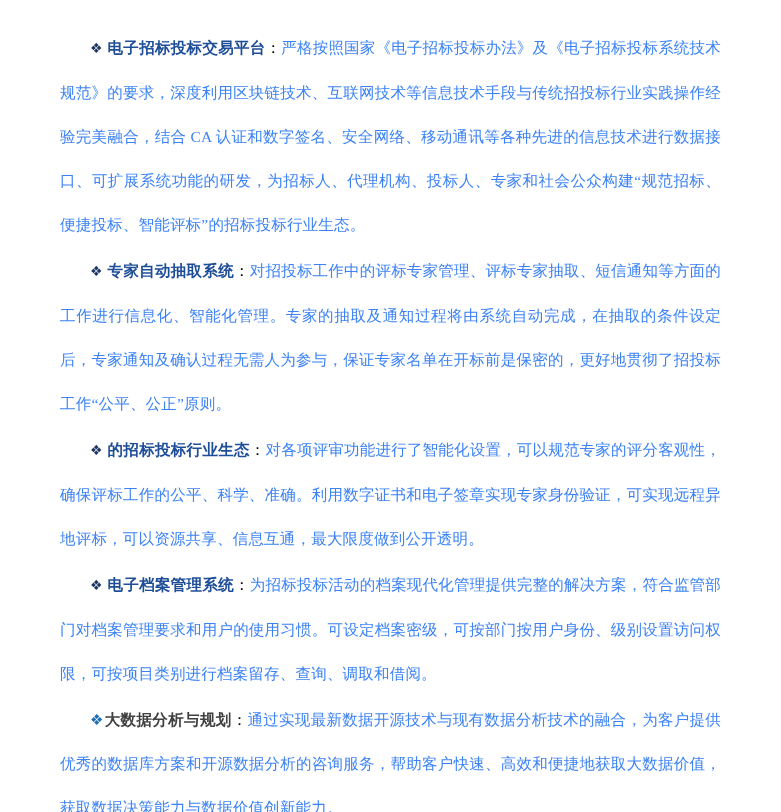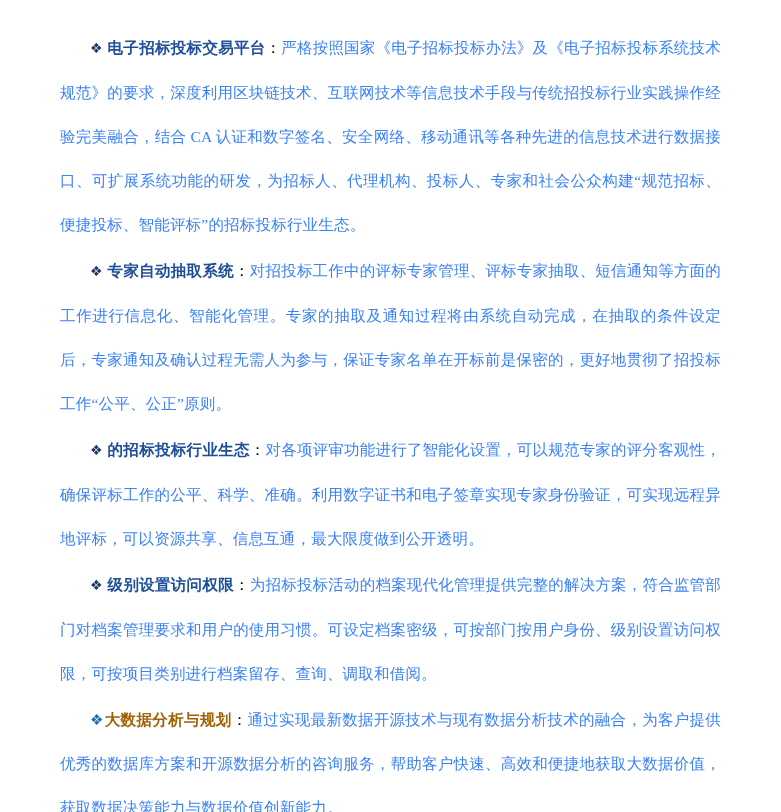--- a/index.html
+++ b/index.html
@@ -46,21 +46,21 @@
     letter-spacing: 0;
   }
   .head {
     color: #1f4e99;
     font-weight: bold;
     font-family: "Liberation Sans", "DejaVu Sans", sans-serif;
     font-size: 15.5px;
     letter-spacing: 0.3px;
   }
   .head-alt {
-    color: #a16207;
+    color: #404040;
     font-weight: bold;
     font-family: "Liberation Sans", "DejaVu Sans", sans-serif;
     font-size: 15.5px;
     letter-spacing: 0.3px;
   }
   .body-text {
     color: #3b82f6;
   }
   .sep {
     color: #000000;
@@ -77,20 +77,20 @@
 
   <p class="para">
     <span class="indent"></span><span class="bullet">❖</span><span class="head">专家自动抽取系统</span><span class="sep">：</span><span class="body-text">对招投标工作中的评标专家管理、评标专家抽取、短信通知等方面的工作进行信息化、智能化管理。专家的抽取及通知过程将由系统自动完成，在抽取的条件设定后，专家通知及确认过程无需人为参与，保证专家名单在开标前是保密的，更好地贯彻了招投标工作“公平、公正”原则。</span>
   </p>
 
   <p class="para">
     <span class="indent"></span><span class="bullet">❖</span><span class="head">的招标投标行业生态</span><span class="sep">：</span><span class="body-text">对各项评审功能进行了智能化设置，可以规范专家的评分客观性，确保评标工作的公平、科学、准确。利用数字证书和电子签章实现专家身份验证，可实现远程异地评标，可以资源共享、信息互通，最大限度做到公开透明。</span>
   </p>
 
   <p class="para">
-    <span class="indent"></span><span class="bullet">❖</span><span class="head">级别设置访问权限</span><span class="sep">：</span><span class="body-text">为招标投标活动的档案现代化管理提供完整的解决方案，符合监管部门对档案管理要求和用户的使用习惯。可设定档案密级，可按部门按用户身份、级别设置访问权限，可按项目类别进行档案留存、查询、调取和借阅。</span>
+    <span class="indent"></span><span class="bullet">❖</span><span class="head">电子档案管理系统</span><span class="sep">：</span><span class="body-text">为招标投标活动的档案现代化管理提供完整的解决方案，符合监管部门对档案管理要求和用户的使用习惯。可设定档案密级，可按部门按用户身份、级别设置访问权限，可按项目类别进行档案留存、查询、调取和借阅。</span>
   </p>
 
   <p class="para">
     <span class="indent"></span><span class="bullet-alt">❖</span><span class="head-alt">大数据分析与规划</span><span class="sep">：</span><span class="body-text">通过实现最新数据开源技术与现有数据分析技术的融合，为客户提供优秀的数据库方案和开源数据分析的咨询服务，帮助客户快速、高效和便捷地获取大数据价值，获取数据决策能力与数据价值创新能力。</span>
   </p>
 
 </div>
 
 </body></html>

